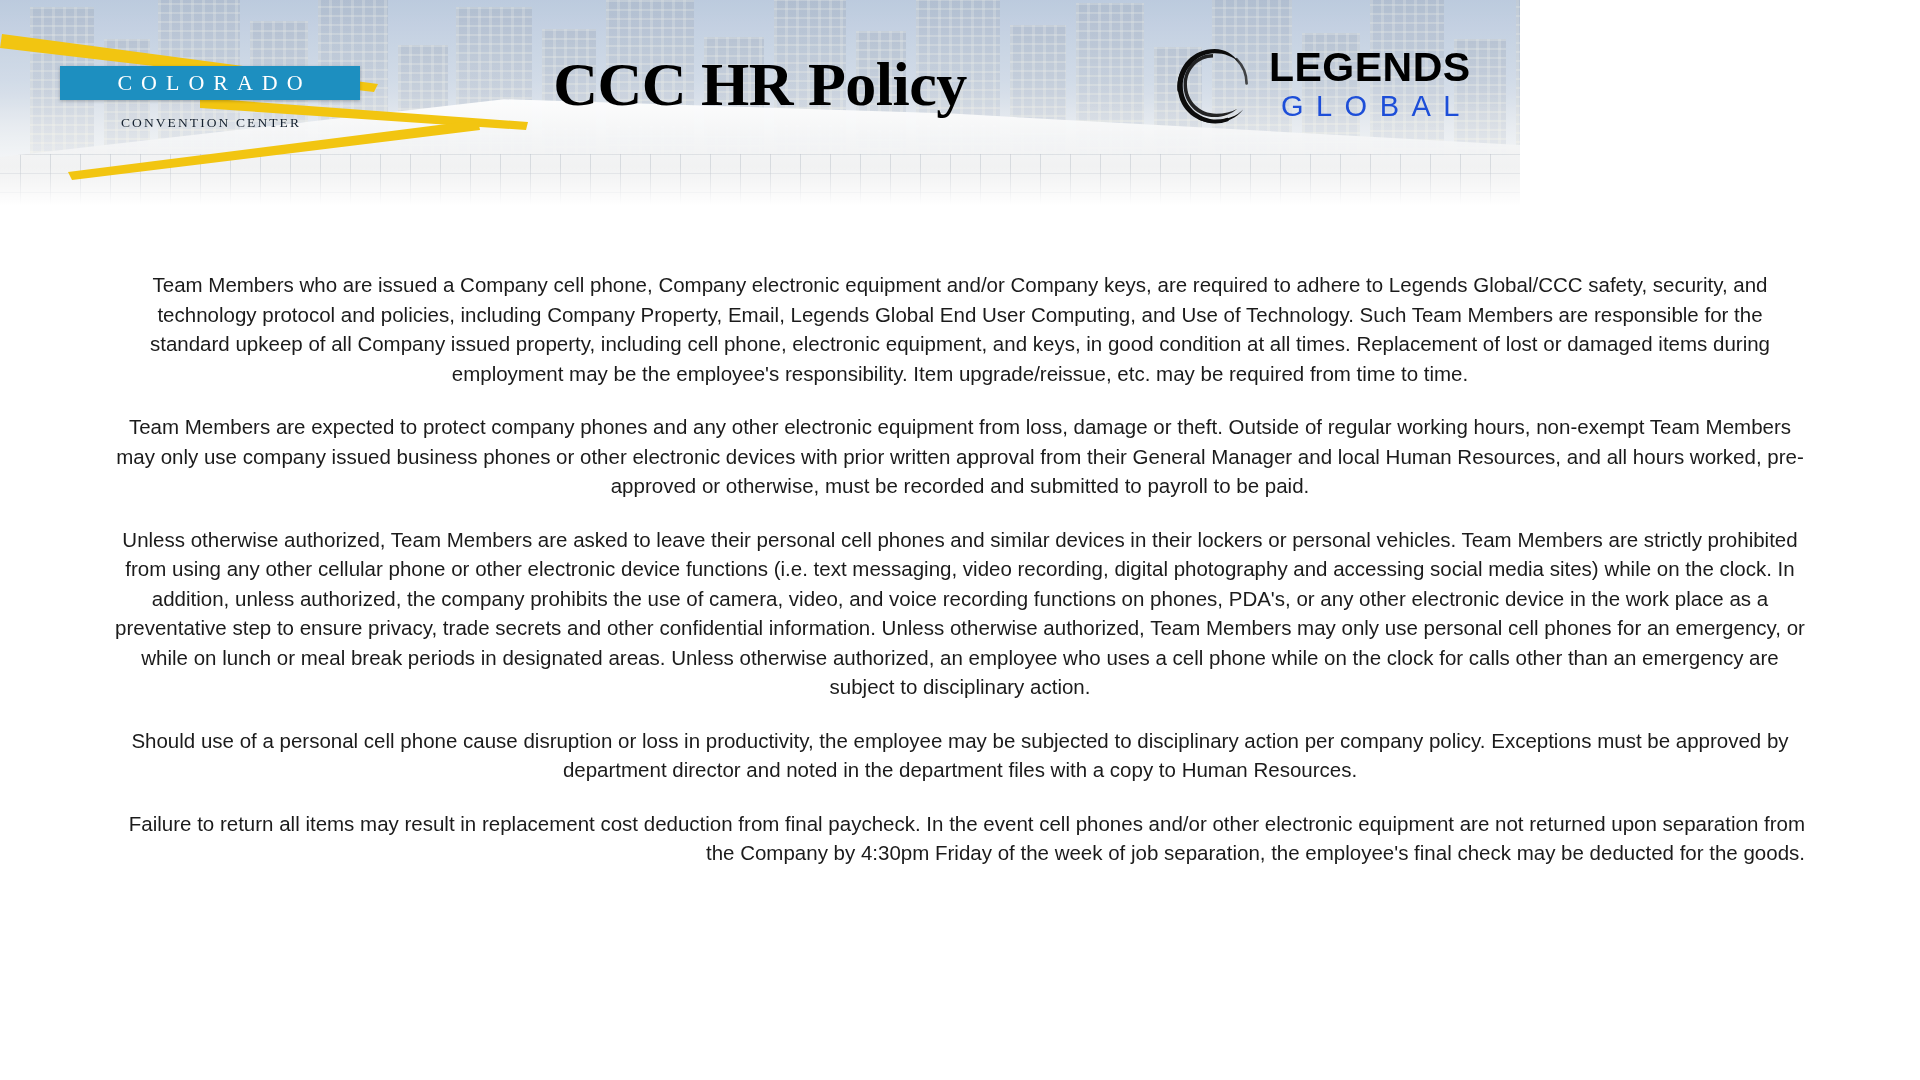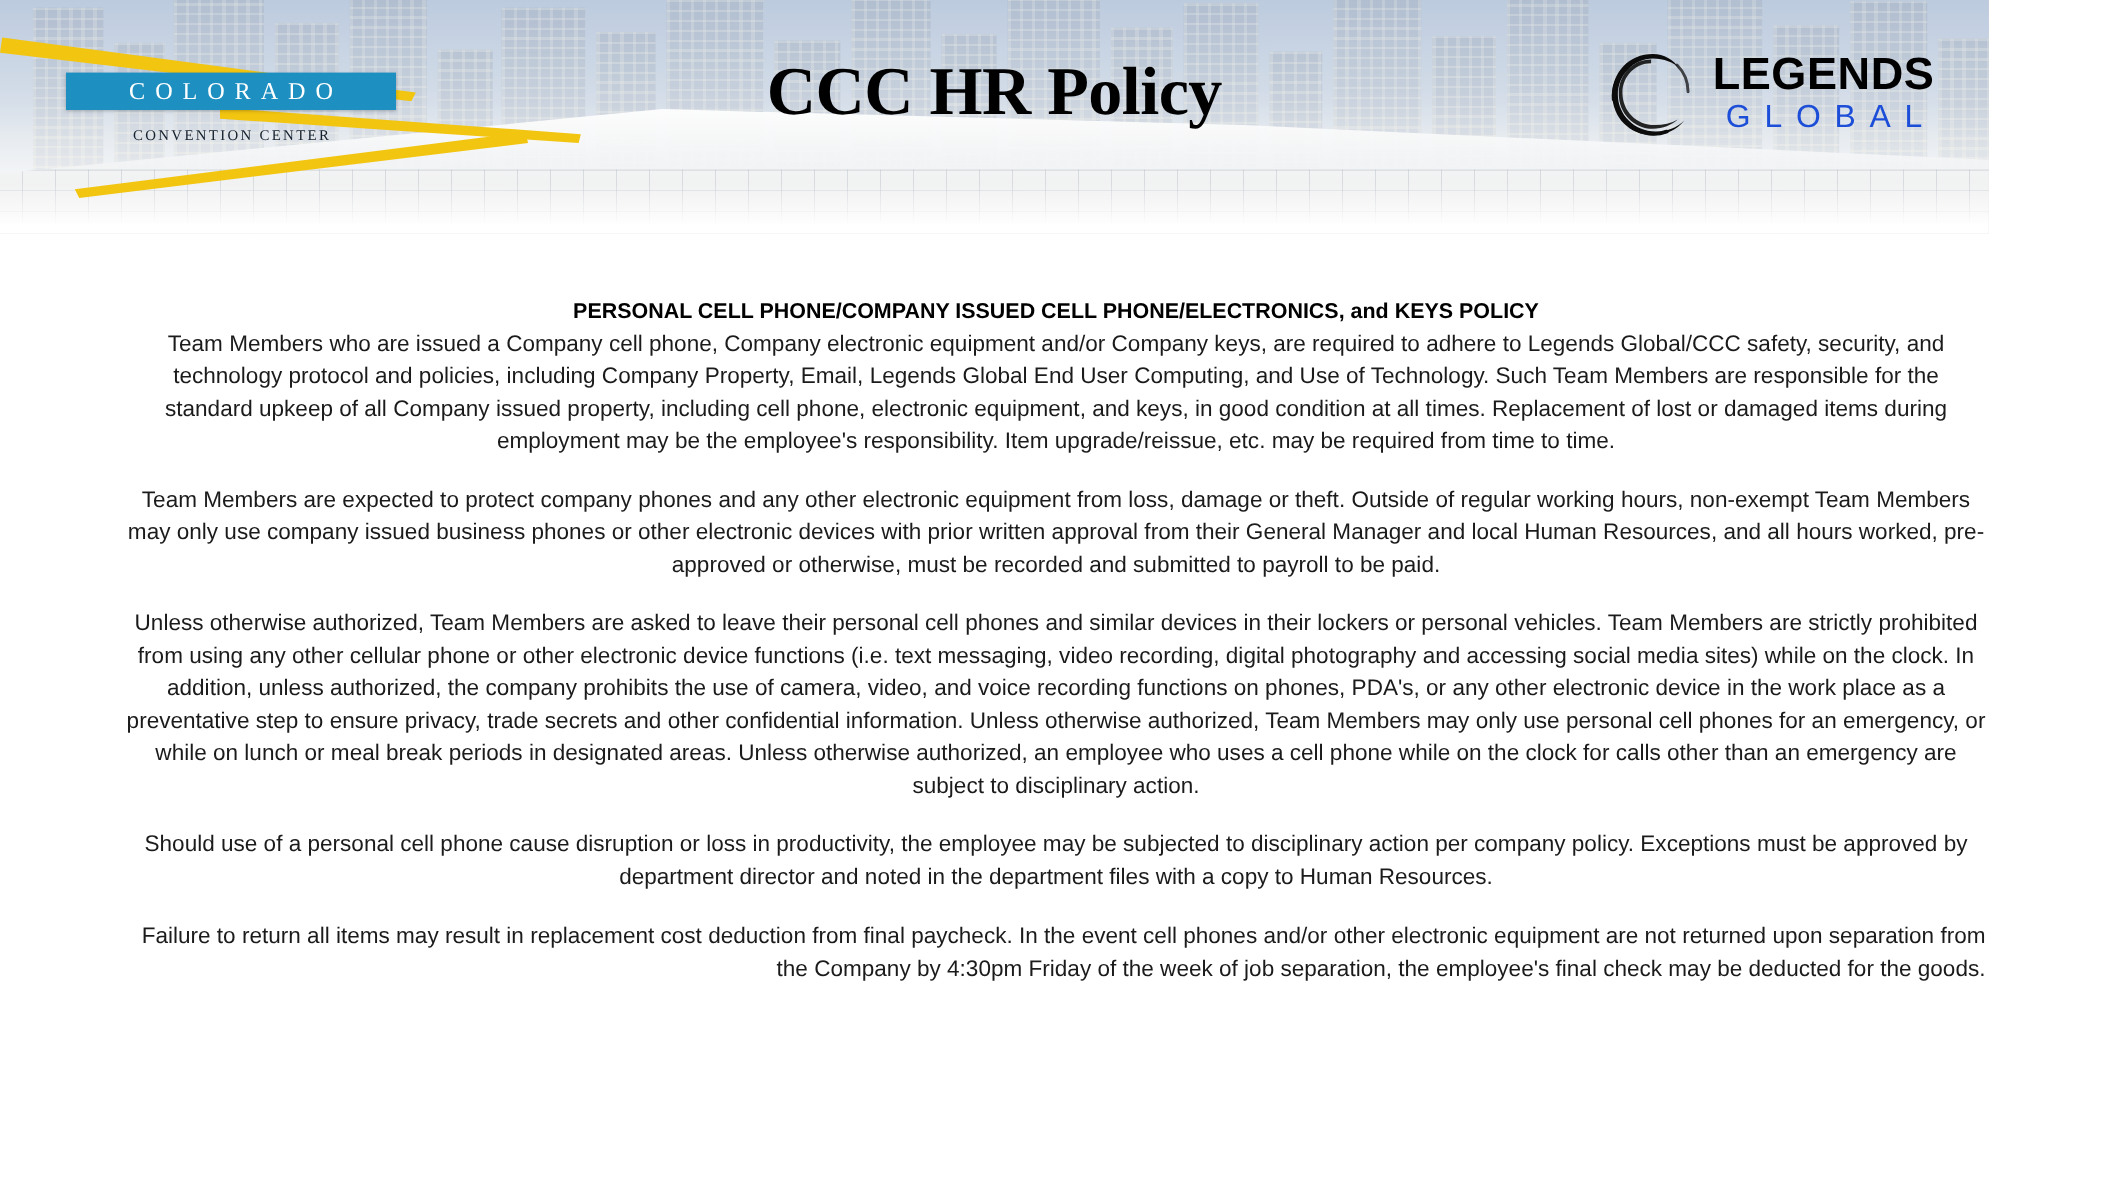--- a/index.html
+++ b/index.html
@@ -9,21 +9,21 @@
     width: 1920px;
     height: 1080px;
     overflow: hidden;
     background: #ffffff;
     font-family: "Liberation Sans", sans-serif;
   }
 
   
   .header-banner {
     position: relative;
-    width: 1808px;
+    width: 1520px;
     height: 212px;
     overflow: hidden;
     background: #c9ced6;
   }
 
   
   .skyline {
     position: absolute;
     inset: 0;
     background:
@@ -273,21 +273,20 @@
     <div class="legends-words">
       <div class="legends-name">LEGENDS</div>
       <div class="legends-global">GLOBAL</div>
     </div>
   </div>
 </div>
 
 <div class="doc-body">
 
   <div class="policy-heading">
-    <span>PERSONAL CELL PHONE/COMPANY ISSUED CELL PHONE/ELECTRONICS, and KEYS POLICY</span>
   </div>
 
   <div class="policy-paragraphs">
     <p class="policy-para">Team Members who are issued a Company cell phone, Company electronic equipment and/or Company keys, are required to adhere to Legends Global/CCC safety, security, and technology protocol and policies, including Company Property, Email, Legends Global End User Computing, and Use of Technology. Such Team Members are responsible for the standard upkeep of all Company issued property, including cell phone, electronic equipment, and keys, in good condition at all times. Replacement of lost or damaged items during employment may be the employee's responsibility. Item upgrade/reissue, etc. may be required from time to time.</p>
     <p class="policy-para">Team Members are expected to protect company phones and any other electronic equipment from loss, damage or theft. Outside of regular working hours, non-exempt Team Members may only use company issued business phones or other electronic devices with prior written approval from their General Manager and local Human Resources, and all hours worked, pre-approved or otherwise, must be recorded and submitted to payroll to be paid.</p>
     <p class="policy-para">Unless otherwise authorized, Team Members are asked to leave their personal cell phones and similar devices in their lockers or personal vehicles. Team Members are strictly prohibited from using any other cellular phone or other electronic device functions (i.e. text messaging, video recording, digital photography and accessing social media sites) while on the clock. In addition, unless authorized, the company prohibits the use of camera, video, and voice recording functions on phones, PDA's, or any other electronic device in the work place as a preventative step to ensure privacy, trade secrets and other confidential information. Unless otherwise authorized, Team Members may only use personal cell phones for an emergency, or while on lunch or meal break periods in designated areas. Unless otherwise authorized, an employee who uses a cell phone while on the clock for calls other than an emergency are subject to disciplinary action.</p>
     <p class="policy-para">Should use of a personal cell phone cause disruption or loss in productivity, the employee may be subjected to disciplinary action per company policy. Exceptions must be approved by department director and noted in the department files with a copy to Human Resources.</p>
     <p class="policy-para">Failure to return all items may result in replacement cost deduction from final paycheck. In the event cell phones and/or other electronic equipment are not returned upon separation from the Company by 4:30pm Friday of the week of job separation, the employee's final check may be deducted for the goods.</p>
   </div>
 </div>

